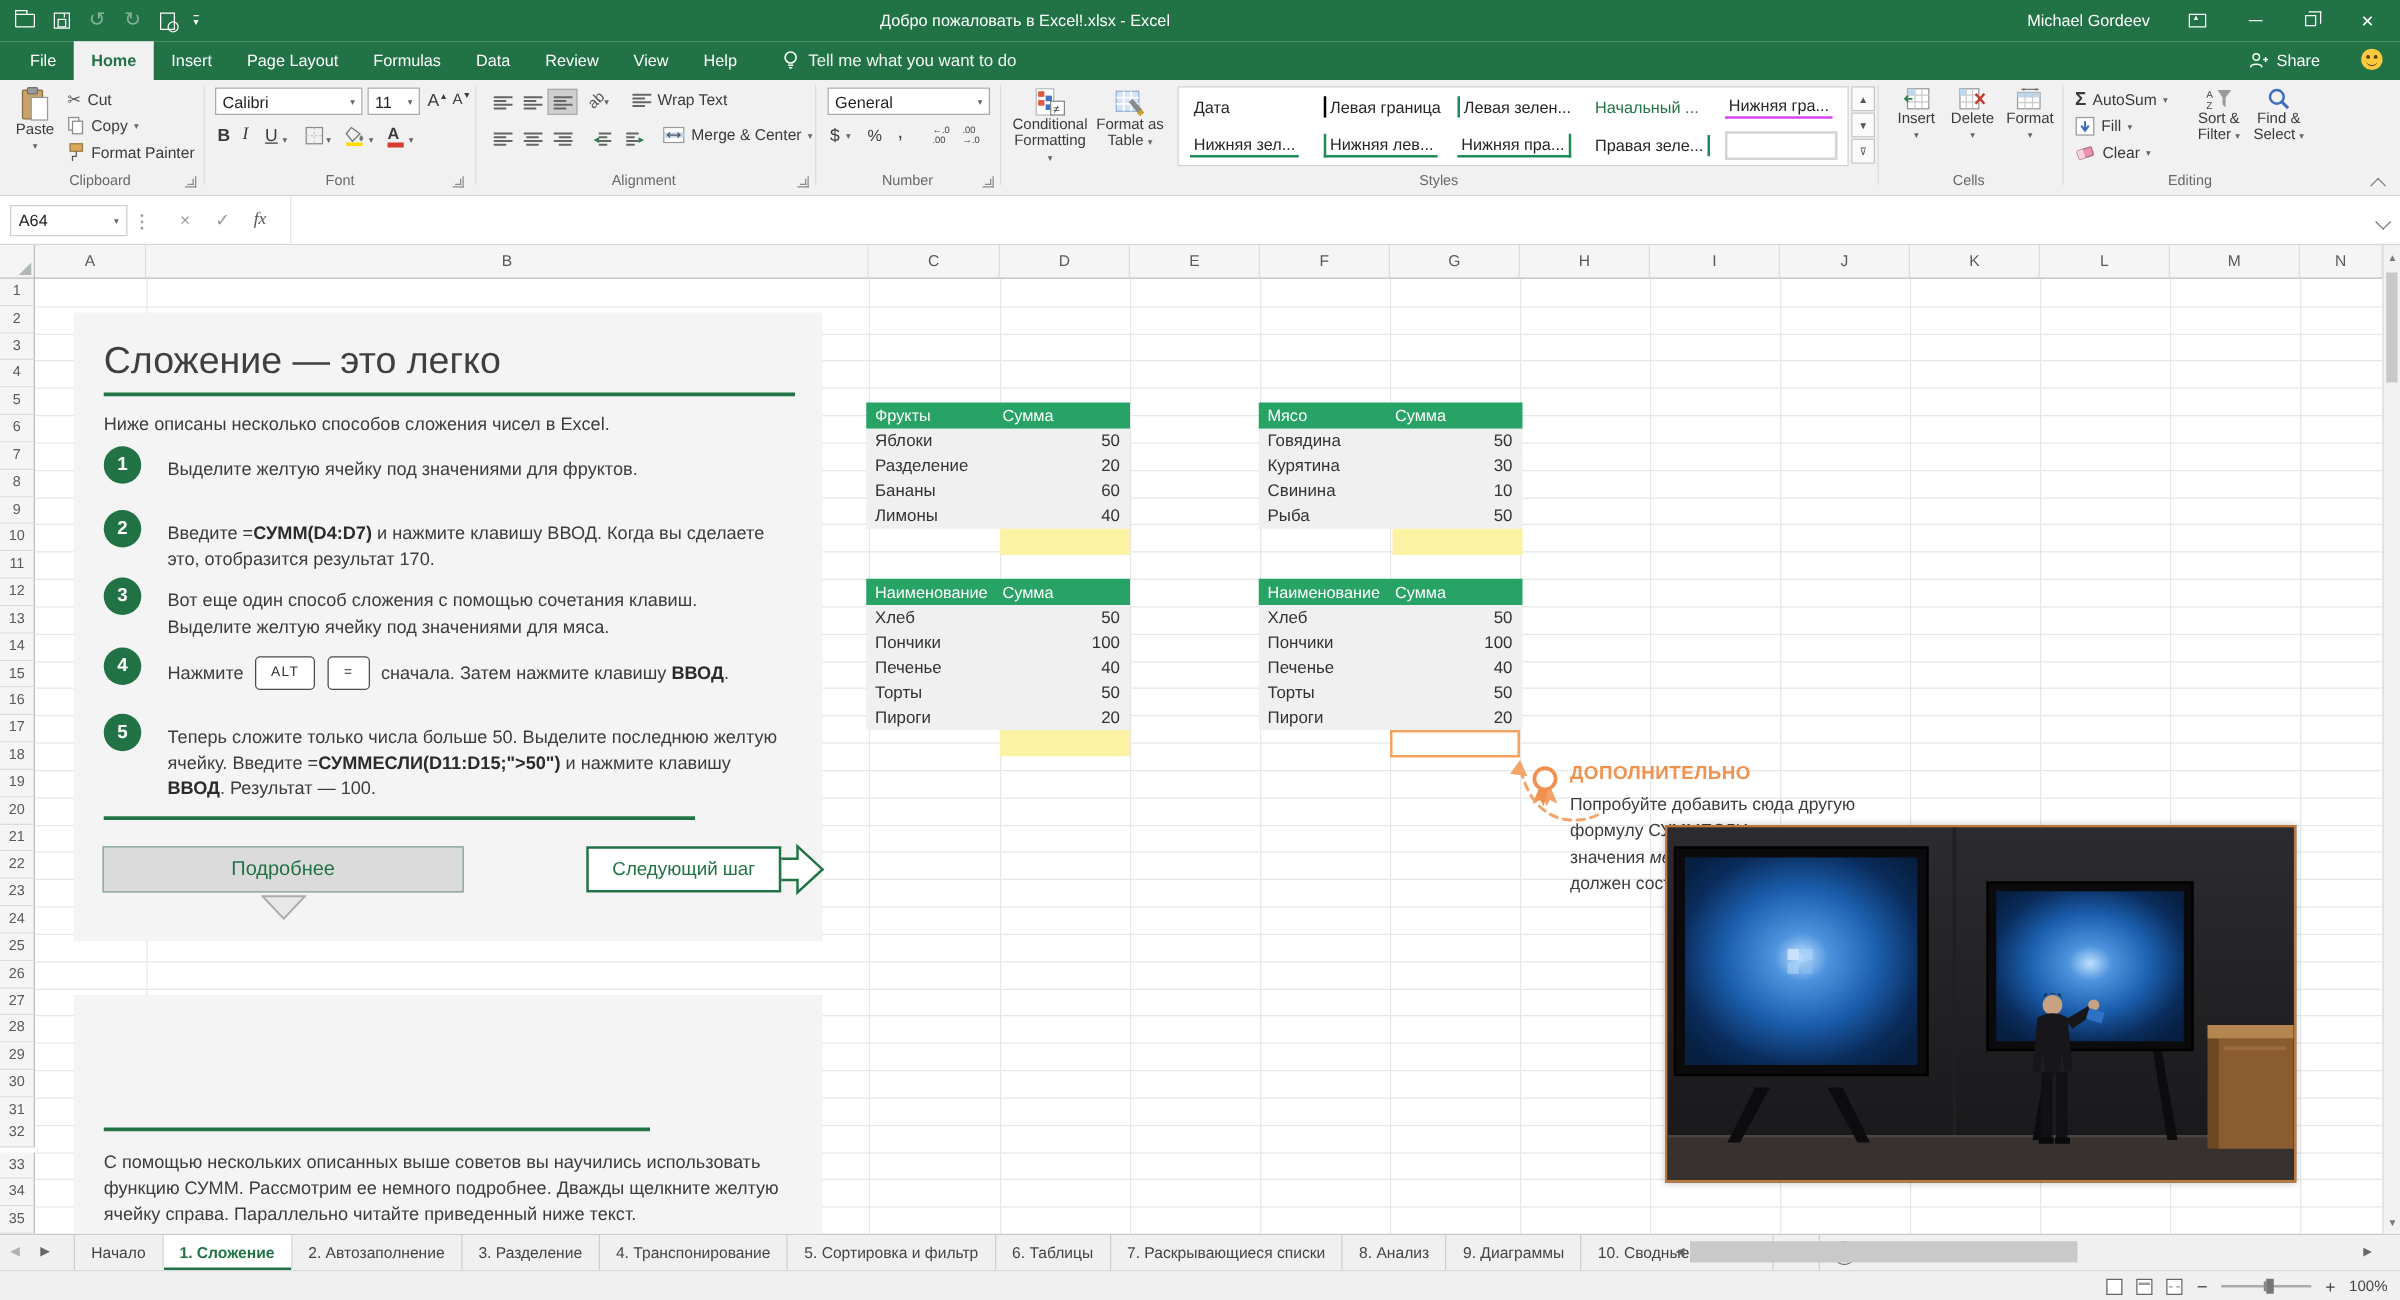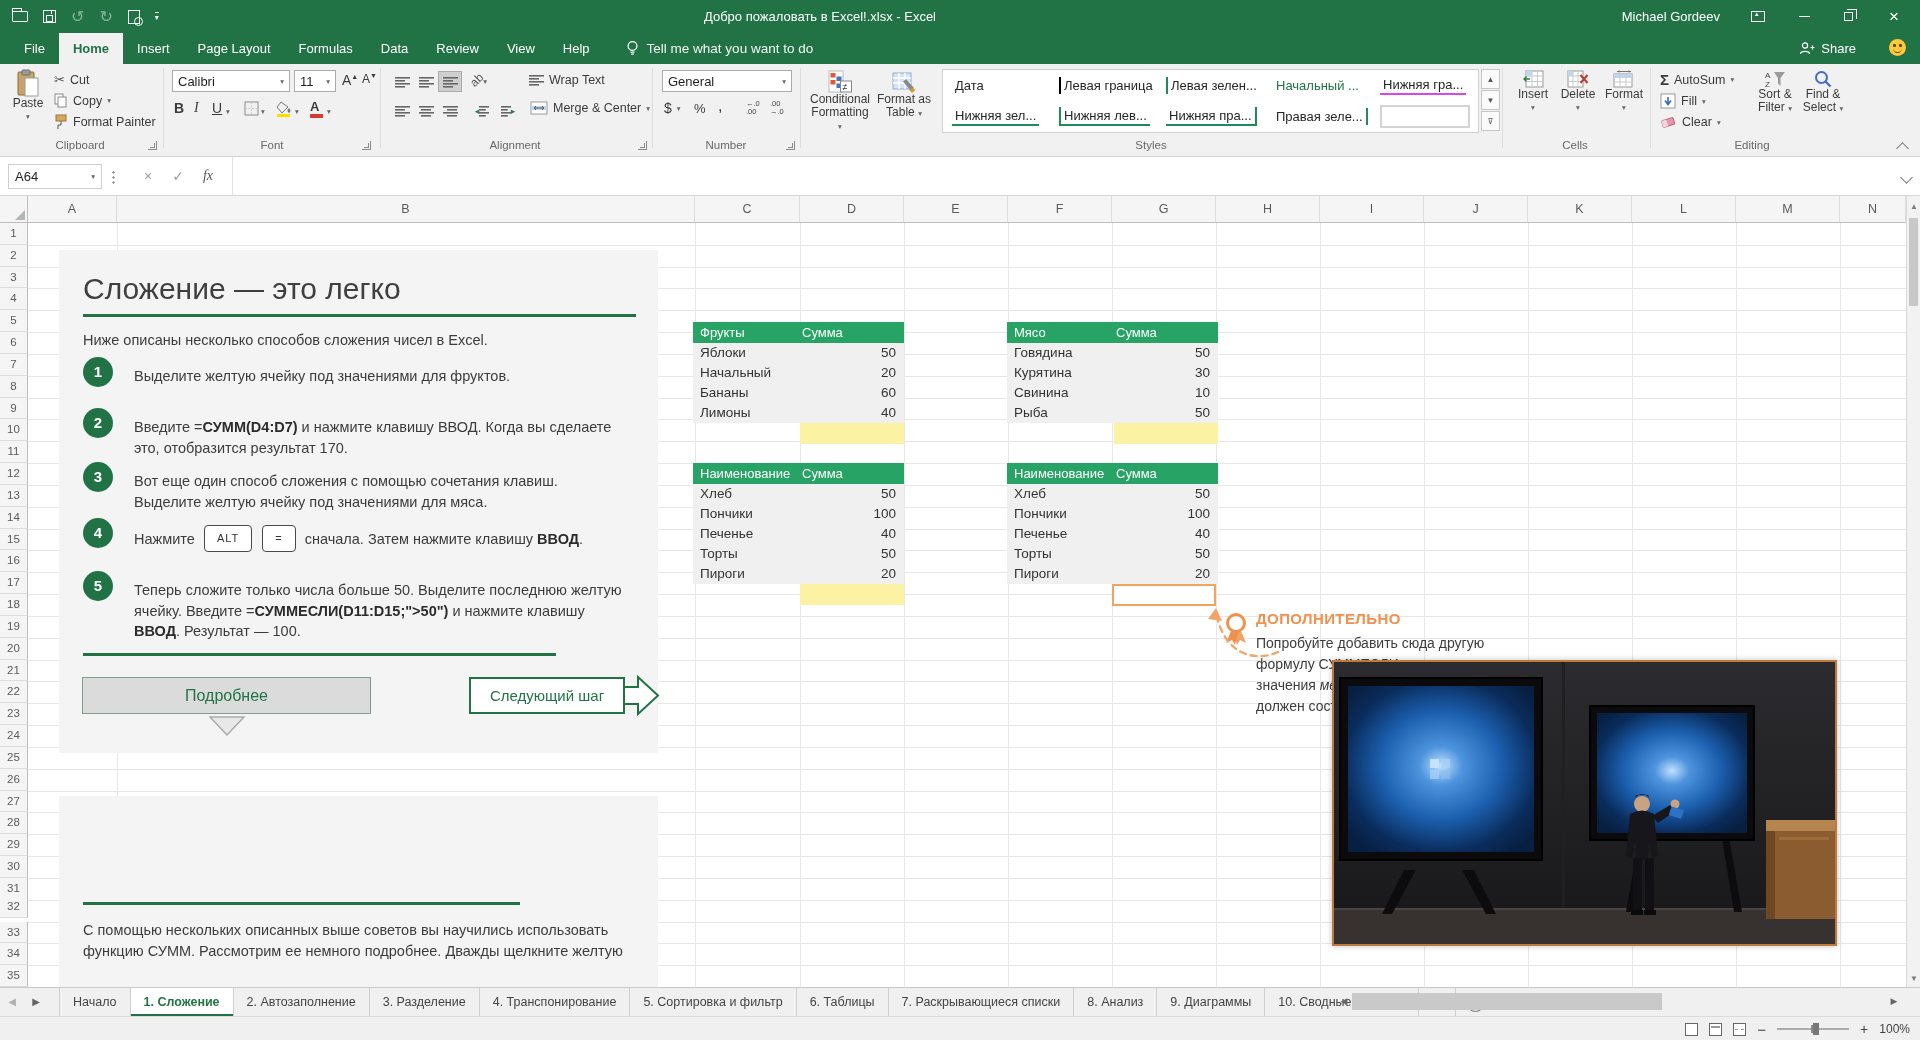--- a/index.html
+++ b/index.html
@@ -258,21 +258,21 @@
     <div class="ab ibx" style="left:390px;top:7px">
         <span class="bars"></span>
       </div>
     <div class="ab ibx" style="left:414px;top:7px">
         <span class="bars"></span>
       </div>
     <div class="ab ibx pr" style="left:438px;top:7px">
         <span class="bars"></span>
       </div>
     <div class="ab" style="left:470px;top:9px;color:#555"><span style="display:inline-block;transform:rotate(-45deg);font-size:12px">ab</span><span class="dd">▾</span></div>
-    <div class="ab btn" style="left:529px;top:9px">
+    <div class="ab btn" style="left:506px;top:9px">
         <span class="bars"></span>
         <span>Wrap Text</span>
       </div>
     <div class="ab ibx" style="left:390px;top:36px">
         <span class="bars"></span>
       </div>
     <div class="ab ibx" style="left:414px;top:36px">
         <span class="bars c"></span>
       </div>
     <div class="ab ibx" style="left:438px;top:36px">
@@ -631,21 +631,21 @@
         <div class="ab xtable" style="left: 693px; top: 126px;">
           <div class="xthead">
             <span class="hl">Фрукты</span>
             <span class="hv">Сумма</span>
           </div>
           <div class="xtrow">
             <span class="rl">Яблоки</span>
             <span class="rv">50</span>
           </div>
           <div class="xtrow">
-            <span class="rl">Начальный</span>
+            <span class="rl">Разделение</span>
             <span class="rv">20</span>
           </div>
           <div class="xtrow">
             <span class="rl">Бананы</span>
             <span class="rv">60</span>
           </div>
           <div class="xtrow">
             <span class="rl">Лимоны</span>
             <span class="rv">40</span>
           </div>
@@ -802,20 +802,21 @@
           <rect x="445" y="175" width="50" height="3" fill="#9c6c3b"></rect>
         </g>
       </svg>
     </div>
 
     <div class="ab card" style="left:59px;top:600px;width:599px;height:191px">
       <div class="ab grule" style="left:24px;top:106px;width:437px"></div>
       <div class="ab body" id="card2-body" style="left:24px;top:124px">
           <div>С помощью нескольких описанных выше советов вы научились использовать</div>
           <div>функцию СУММ. Рассмотрим ее немного подробнее. Дважды щелкните желтую</div>
+          <div>ячейку справа. Параллельно читайте приведенный ниже текст.</div>
         </div>
     </div>
 
     <div class="ab vscroll">
       <div class="sarr" style="position:absolute;top:6px">▲</div>
       <div class="ab sthumb" style="top:22px;height:88px"></div>
       <div class="sarr" style="position:absolute;bottom:4px">▼</div>
     </div>
   </div>
 

